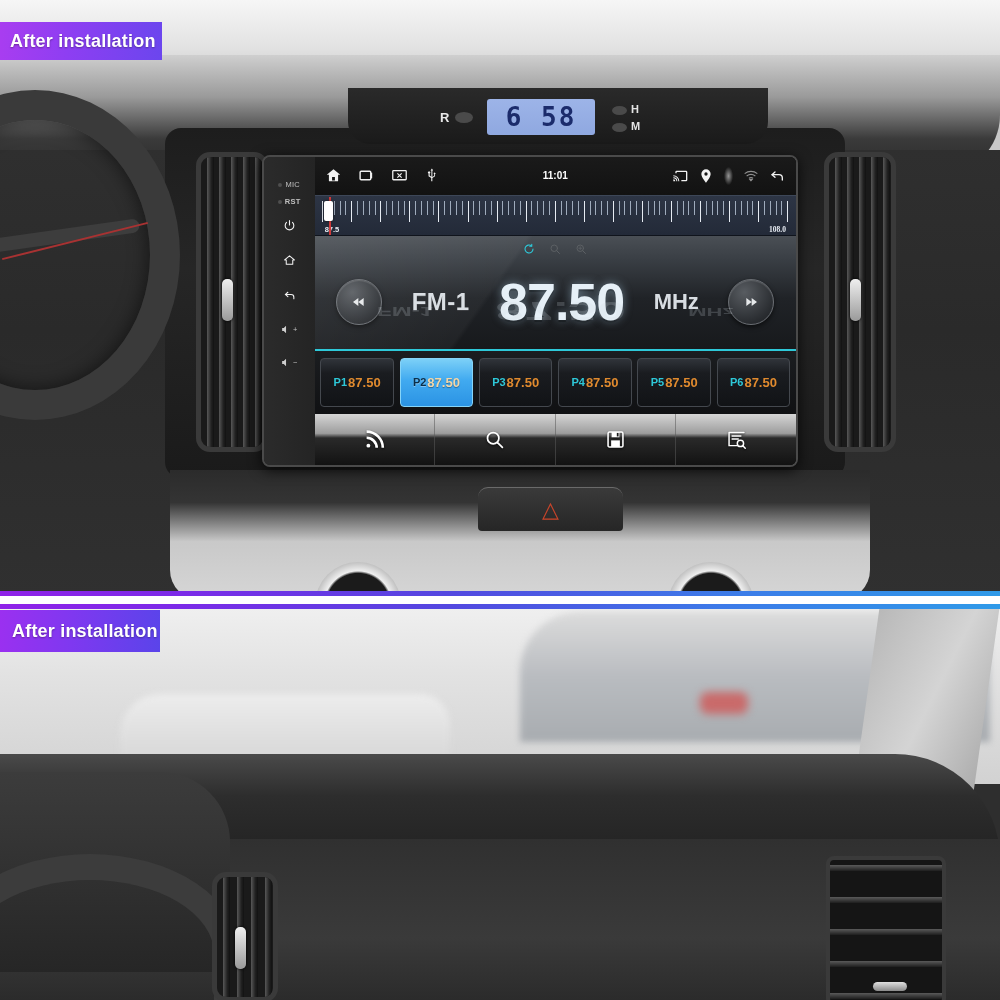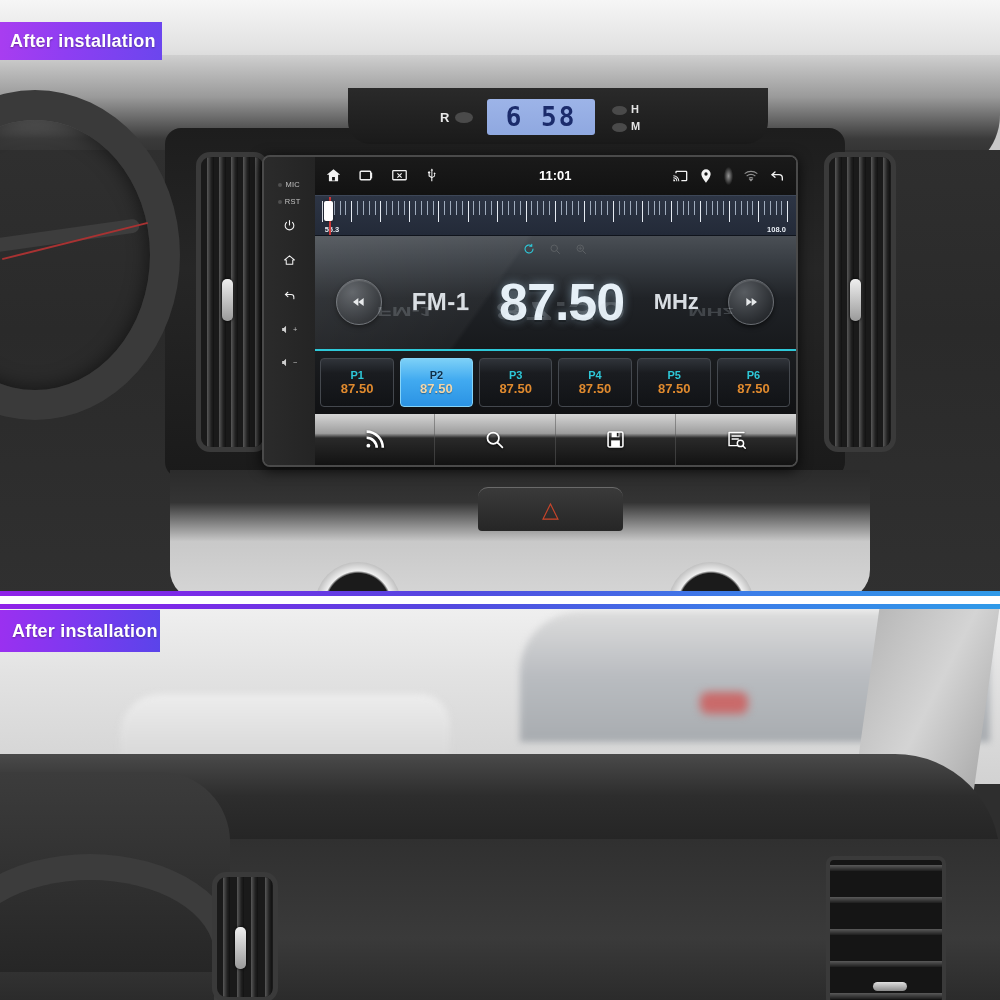--- a/index.html
+++ b/index.html
@@ -270,21 +270,21 @@
     background:#fff; border-radius:2px; z-index:3;
     box-shadow:0 0 3px rgba(0,0,0,.6);
   }
   .tuner-redline {
     position:absolute; left:3.05%; top:2%; width:1.5px; height:96%;
     background:#d13a3a; z-index:2;
   }
   .tuner-min, .tuner-max {
     position:absolute; bottom:4%; font-size:7.5px; color:#e8edf4; font-weight:bold;
   }
-  .tuner-min { left:2.1%; } .tuner-max { right:2.1%; }
+  .tuner-min { left:2.1%; } .tuner-max { right:2.1%;font-family:Liberation Serif, serif; }
 
   
   .radio-main {
     flex:1;
     background: linear-gradient(180deg,#4a4f55 0%, #3a3f45 20%, #202327 55%, #17191c 100%);
     position:relative;
     display:flex; flex-direction:column;
   }
   .radio-main::after {
     content:""; position:absolute; inset:0;
@@ -332,21 +332,21 @@
   .preset-top-line { height:2px; background:#2ec8d8; width:100%; }
   .presets {
     height: 20.5%;
     background: linear-gradient(180deg,#1b1d20,#101113);
     display:flex; gap:1.2%; padding: 1.4% 1.2%;
   }
   .preset {
     flex:1; border-radius:4px;
     background: linear-gradient(180deg,#30343a 0%, #1a1c20 30%, #111316 100%);
     border:1px solid #44484e;
-    display:flex; flex-direction:column; align-items:center; justify-content:center;
+    display:flex; flex-direction:row; align-items:center; justify-content:center;
     gap:1px;
   }
   .preset.active {
     background: linear-gradient(180deg,#7cd0f7 0%, #41aaf0 45%, #2b93e4 100%);
     border:1px solid #86d4f8;
   }
   .preset-name { font-size:11px; color:#2ec8d8; font-weight:bold; line-height:1.05; }
   .preset-freq { font-size:13px; color:#e08a2e; font-weight:bold; line-height:1.05; }
   .preset.active .preset-name { color:#0b2f4a; text-shadow:0 1px 0 rgba(255,255,255,.35); }
   .preset.active .preset-freq { color:#f3d6a8; text-shadow:0 1px 1px rgba(0,0,0,.35); }
@@ -432,21 +432,21 @@
   <div class="dash-ac-circle" style="left:668px; top:562px;"></div>
 
   <div class="head-unit" id="head-unit-top">
     <div class="hu-sidebar">
         <div class="side-item" style="margin-top: 0px;">
           <span class="side-dot-row">
         <span class="side-dot"></span>
             <span class="side-lbl">MIC</span>
           </span>
         </div>
-        <div class="side-item" style="margin-top: 10px;">
+        <div class="side-item" style="margin-top: 10px; font-weight: bold;">
           <span class="side-dot-row">
         <span class="side-dot"></span>
             <span class="side-lbl">RST</span>
           </span>
         </div>
         <div class="side-item" style="margin-top: 13px;">
           <span class="sb-ico">
             <svg width="13" height="13" viewBox="0 0 24 24" fill="none" stroke="currentColor" stroke-width="2" stroke-linecap="round">
               <path d="M12 3v8"></path>
               <path d="M6.5 6.2a8 8 0 1 0 11 0"></path>
@@ -504,21 +504,21 @@
                 <rect x="2.5" y="5" width="19" height="13" rx="1"></rect>
                 <path d="M9 9l6 6M15 9l-6 6" stroke-width="1.6"></path>
               </svg>
             </span>
             <span class="sb-ico">
               <svg width="17" height="17" viewBox="0 0 24 24" fill="currentColor">
                 <path d="M11.2 2 13 5h-1.2v9.2l2.6-1.8V10h-1l1.6-2.6L16.6 10h-1v3l-3.8 2.6V20h-1.6v-4.4L6.4 13V9.3a1.7 1.7 0 1 1 1.6 0V12l2.4 1.7V5H9.2L11.2 2z"></path>
               </svg>
             </span>
           </div>
-          <div class="sb-time" style="font-size: 13px;">11:01</div>
+          <div class="sb-time" style="font-size: 10px;">11:01</div>
           <div class="sb-right">
             <span class="sb-ico">
               <svg width="16" height="16" viewBox="0 0 24 24" fill="currentColor">
                 <path d="M21 4H7a2 2 0 0 0-2 2v2h2V6h14v12h-7v2h7a2 2 0 0 0 2-2V6a2 2 0 0 0-2-2z"></path>
                 <path d="M2 20h3a3 3 0 0 0-3-3v3zm0-4.5a4.5 4.5 0 0 1 4.5 4.5H8A6 6 0 0 0 2 14v1.5zm0-3A7.5 7.5 0 0 1 9.5 20H11A9 9 0 0 0 2 11v1.5z"></path>
               </svg>
             </span>
             <span class="sb-ico">
               <svg width="16" height="16" viewBox="0 0 24 24" fill="currentColor">
                 <path d="M12 2a7 7 0 0 0-7 7c0 5 7 13 7 13s7-8 7-13a7 7 0 0 0-7-7zm0 9.5A2.5 2.5 0 1 1 12 6.5a2.5 2.5 0 0 1 0 5z"></path>
@@ -620,21 +620,21 @@
             <div class="tick min"></div>
             <div class="tick maj"></div>
             <div class="tick min"></div>
             <div class="tick min"></div>
             <div class="tick min"></div>
             <div class="tick min"></div>
             <div class="tick maj"></div>
           </div>
           <div class="tuner-redline"></div>
           <div class="tuner-slider"></div>
-          <div class="tuner-min">55.3</div>
+          <div class="tuner-min">87.5</div>
           <div class="tuner-max">108.0</div>
         </div>
         <div class="radio-main">
           <div class="mini-icons">
             <span class="mini-ico active"><svg width="12" height="12" viewBox="0 0 24 24" fill="none" stroke="currentColor" stroke-width="2.2" stroke-linecap="round">
                 <path d="M20 12a8 8 0 1 1-3.2-6.4"></path>
                 <path d="M17.5 2.5v4h-4"></path>
               </svg></span>
             <span class="mini-ico"><svg width="12" height="12" viewBox="0 0 24 24" fill="none" stroke="currentColor" stroke-width="2" stroke-linecap="round">
                 <circle cx="10.5" cy="10.5" r="6.5"></circle>

